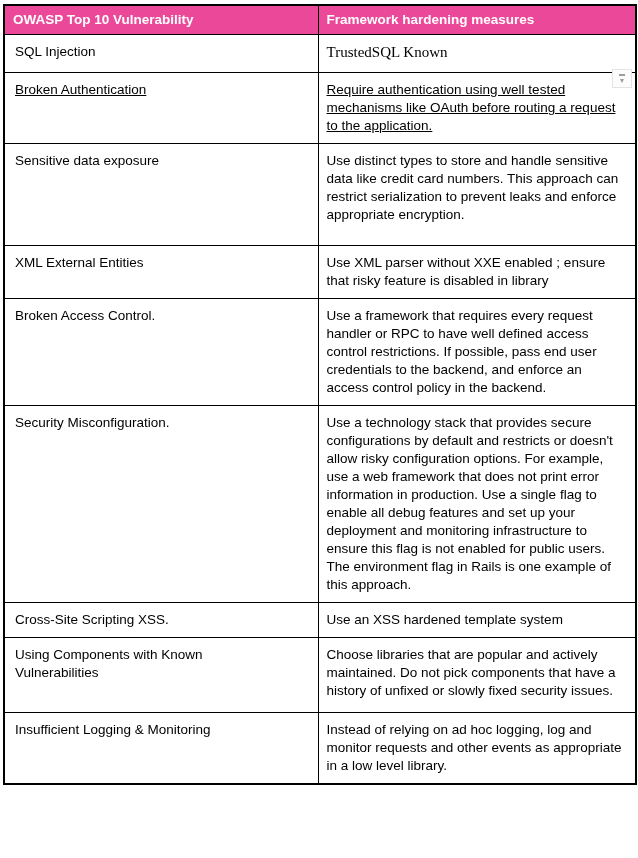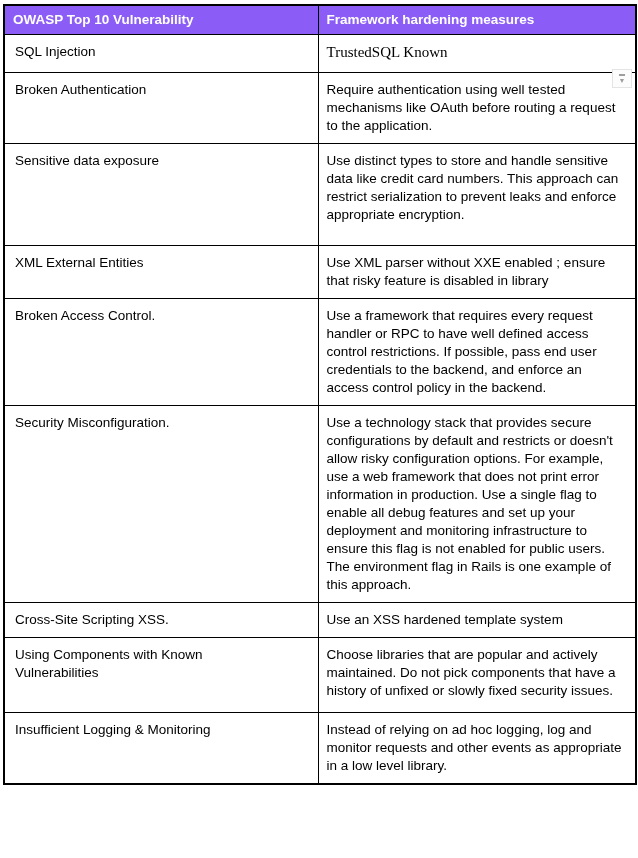--- a/index.html
+++ b/index.html
@@ -25,31 +25,31 @@
   col.c-vuln { width: 314px; }
   col.c-measure { width: 318px; }
   th, td {
     border: 1px solid #000000;
     vertical-align: top;
     text-align: left;
     font-size: 13.5px;
     line-height: 18px;
   }
   thead th {
-    background: #8b5cf6;
+    background: #ec4899;
     color: #ffffff;
     font-weight: bold;
     height: 28px;
     padding: 5px 8px;
   }
   tbody td { padding: 8px 8px; }
   td.vuln { padding-right: 40px; padding-left: 10px; }
   
   tbody tr:nth-child(1)  td { height: 38px; }
-  tbody tr:nth-child(2)  td { height: 71px; }
+  tbody tr:nth-child(2)  td { height: 71px; text-decoration: underline; }
   tbody tr:nth-child(3)  td { height: 102px; }
   tbody tr:nth-child(4)  td { height: 52px; }
   tbody tr:nth-child(5)  td { height: 103px; }
   tbody tr:nth-child(6)  td { height: 194px; margin-left: 20px; }
   tbody tr:nth-child(7)  td { height: 31px; }
   tbody tr:nth-child(8)  td { height: 75px; }
   tbody tr:nth-child(9)  td { height: 63px; }
   tbody tr:nth-child(10) td { height: 70px; }
 
   .serif {

